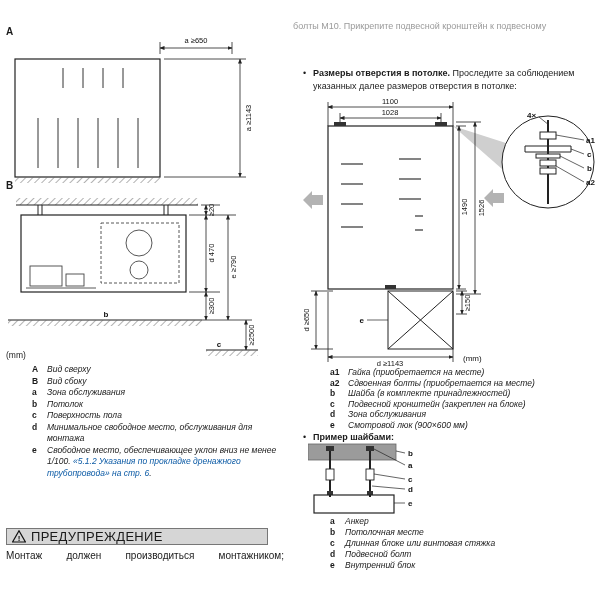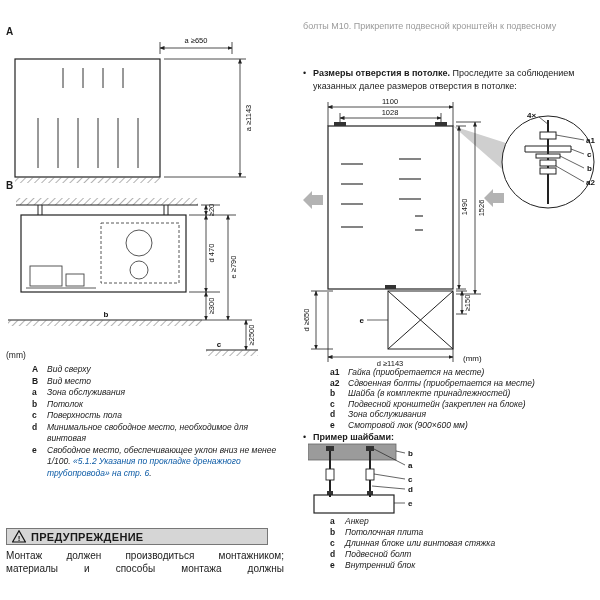--- a/index.html
+++ b/index.html
@@ -13,21 +13,21 @@
   .bdot { width:10px; flex:none; }
   .mm { font-size:8.5px; }
   .legend { font-size:8.5px; line-height:11.5px; }
   .lrow { display:flex; }
   .lkey { width:15px; flex:none; font-weight:bold; }
   .legend1 .lkey { width:18px; }
   .ltxt { flex:1;font-style:italic; }
   .doclink { color:#0b5aa5; text-decoration:none; cursor:pointer; }
   .heading { font-size:22px; font-weight:bold;margin-top:32px; }
   .warnbar { background:#d6d6d6; border:1px solid #777; height:17px; display:flex; align-items:center; padding:0 5px; gap:5px; }
-  .warn-title { font-size:11px; font-weight:bold; letter-spacing:0.3px; }
+  .warn-title { font-size:13px; font-weight:normal; letter-spacing:0.3px; }
   .warnbody { font-size:10px; }
   .jline { text-align:justify; text-align-last:justify; line-height:13px; }
   svg text { font-family:"Liberation Sans", sans-serif; font-size:8px; fill:#111; }
   svg .dim { font-size:7.5px; }
   svg .blab { font-size:8px; font-weight:bold; }
 </style>
 </head>
 <body>
 
 <div class="abs viewlabel" style="left:6px;top:26px">A</div>
@@ -129,59 +129,58 @@
 
 <div class="abs mm" style="left:6px;top:350px">(mm)</div>
 
 <div class="abs legend" style="left:32px;top:364px;width:252px">
   <div class="lrow">
       <span class="lkey">A</span>
       <span class="ltxt">Вид сверху</span>
     </div>
   <div class="lrow">
       <span class="lkey">B</span>
-      <span class="ltxt">Вид место</span>
+      <span class="ltxt">Вид сбоку</span>
     </div>
   <div class="lrow">
       <span class="lkey">a</span>
       <span class="ltxt">Зона обслуживания</span>
     </div>
   <div class="lrow">
       <span class="lkey">b</span>
       <span class="ltxt">Потолок</span>
     </div>
   <div class="lrow">
       <span class="lkey">c</span>
       <span class="ltxt">Поверхность пола</span>
     </div>
   <div class="lrow">
       <span class="lkey">d</span>
-      <span class="ltxt">Минимальное свободное место, необходимое для винтовая</span>
+      <span class="ltxt">Минимальное свободное место, обслуживания для монтажа</span>
     </div>
   <div class="lrow">
       <span class="lkey">e</span>
     <span class="ltxt"><span>Свободное место, обеспечивающее уклон вниз не менее 1/100. </span><a class="doclink">«5.1.2 Указания по прокладке дренажного трубопровода» на стр. 6</a><span>.</span></span>
   </div>
 </div>
 
 <div class="abs heading" style="left:28px;top:492px">Монтаж</div>
 
 <div class="abs warnbar" style="left:6px;top:528px;width:262px">
   <svg width="14" height="13" viewBox="0 0 14 13">
     <polygon points="7,0.8 13.4,12 0.6,12" fill="none" stroke="#111" stroke-width="1.2"></polygon>
     <text x="7" y="10.5" text-anchor="middle" font-size="8" font-weight="bold">!</text>
   </svg>
   <span class="warn-title">ПРЕДУПРЕЖДЕНИЕ</span>
 </div>
 <div class="abs warnbody" style="left:6px;top:549px;width:278px">
   <div class="jline">Монтаж должен производиться монтажником;</div>
-  <div class="jline">материалы и способы монтажа должны</div>
-</div>
-
-<div class="abs body" style="left:303px;top:20px;width:294px">
+</div>
+
+<div class="abs body" style="left:293px;top:20px;width:294px">
   <div class="cutline">болты M10. Прикрепите подвесной кронштейн к подвесному</div>
 </div>
 
 <div class="abs bullet" style="left:303px;top:67px;width:294px">
   <span class="bdot">•</span>
   <span><b>Размеры отверстия в потолке.</b><span> Проследите за соблюдением указанных далее размеров отверстия в потолке:</span></span>
 </div>
 
 <svg class="abs" style="left:303px;top:94px" width="297" height="274" viewBox="0 0 297 274">
   <defs>
@@ -347,21 +346,21 @@
   <text class="blab" x="100" y="65">e</text>
 </svg>
 
 <div class="abs legend" style="left:330px;top:516px;width:268px;line-height:11px">
   <div class="lrow">
       <span class="lkey">a</span>
       <span class="ltxt">Анкер</span>
     </div>
   <div class="lrow">
       <span class="lkey">b</span>
-      <span class="ltxt">Потолочная плита</span>
+      <span class="ltxt">Потолочная месте</span>
     </div>
   <div class="lrow">
       <span class="lkey">c</span>
       <span class="ltxt">Длинная блоке или винтовая стяжка</span>
     </div>
   <div class="lrow">
       <span class="lkey">d</span>
       <span class="ltxt">Подвесной болт</span>
     </div>
   <div class="lrow">

